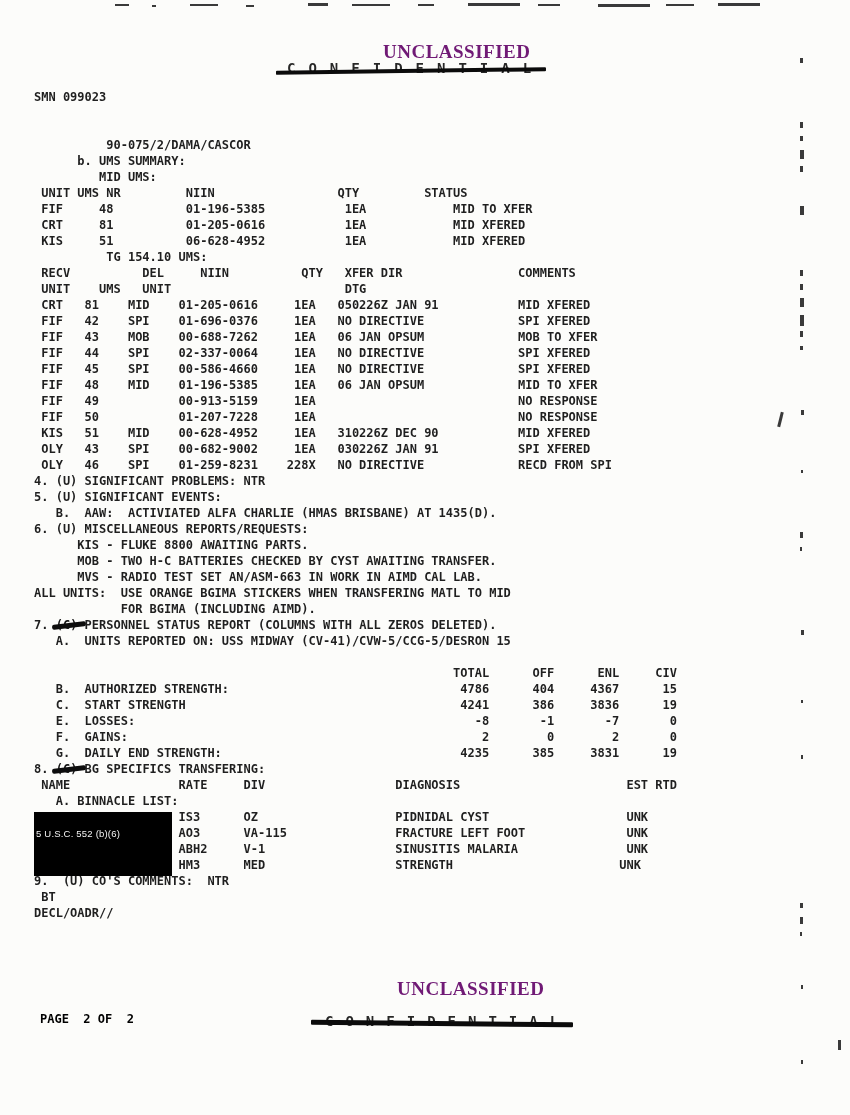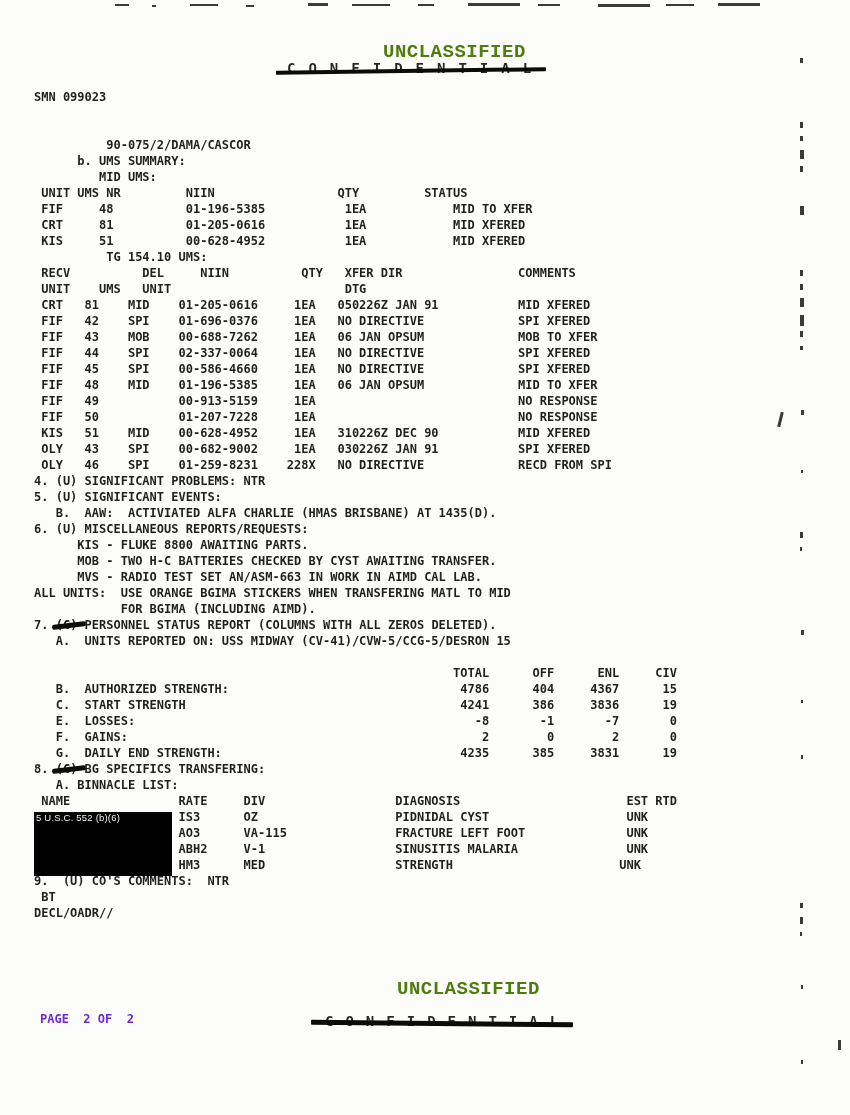--- a/index.html
+++ b/index.html
@@ -23,47 +23,47 @@
   .struck-c{
     position:relative;display:inline-block;color:#161616;
   }
   .struck-c::after{
     content:"";position:absolute;left:-4px;right:-8px;top:5px;height:5px;
     background:#0d0d0d;transform:rotate(-7deg);border-radius:2px;
   }
   
   .stamp{
     position:absolute;
-    font-family:Liberation Mono, monospace;
-    font-weight:700;color:#4d7c0f;letter-spacing:0.5px;
+    font-family:Liberation Serif, serif;
+    font-weight:700;color:#701a75;letter-spacing:0.5px;
   }
   .stamp-unclass-top{left:383px;top:41px;font-size:19px;}
   .stamp-unclass-bottom{left:397px;top:978px;font-size:19px;}
   .conf{
     position:absolute;
     font:bold 14px "DejaVu Sans Mono",monospace;
     color:#151515;opacity:.92;white-space:nowrap;
   }
   .conf-top{left:287px;top:60px;letter-spacing:13px;}
   .conf-bottom{left:325px;top:1013px;letter-spacing:12px;}
   .strike-bar{position:absolute;background:#0b0b0b;border-radius:1px;}
   .strike-top{left:276px;top:69px;width:270px;height:4px;transform:rotate(-0.8deg);}
   .strike-bottom{left:311px;top:1021px;width:262px;height:5px;transform:rotate(0.6deg);}
   
   .page-footer{
     position:absolute;left:40px;top:1012px;
-    font:bold 12px "DejaVu Sans Mono",monospace;color:#6d28d9;white-space:pre;
+    font:bold 12px "DejaVu Sans Mono",monospace;color:#000000;white-space:pre;
   }
   
   .redaction{
     position:absolute;left:34px;top:812px;width:138px;height:64px;
     background:#000;
   }
   .redaction-label{
-    position:absolute;left:2px;top:0;
+    position:absolute;left:2px;top:16px;
     font:9.5px "Liberation Sans",sans-serif;color:#f2f2f2;letter-spacing:0.2px;
   }
   .artifact{position:absolute;background:#3a3a3a;}
 </style>
 </head>
 <body>
 
 <div class="page">
 
   <div class="stamp stamp-unclass-top">UNCLASSIFIED</div>
@@ -74,21 +74,21 @@
   <div class="doc-body">
       <div class="doc-line">SMN 099023</div>
       <div class="doc-line"></div>
       <div class="doc-line"></div>
       <div class="doc-line">          90-075/2/DAMA/CASCOR</div>
       <div class="doc-line">      b. UMS SUMMARY:</div>
       <div class="doc-line">         MID UMS:</div>
       <div class="doc-line"> UNIT UMS NR         NIIN                 QTY         STATUS</div>
       <div class="doc-line"> FIF     48          01-196-5385           1EA            MID TO XFER</div>
       <div class="doc-line"> CRT     81          01-205-0616           1EA            MID XFERED</div>
-      <div class="doc-line"> KIS     51          00-628-4952           1EA            MID XFERED</div>
+      <div class="doc-line"> KIS     51          06-628-4952           1EA            MID XFERED</div>
       <div class="doc-line">          TG 154.10 UMS:</div>
       <div class="doc-line"> RECV          DEL     NIIN          QTY   XFER DIR                COMMENTS</div>
       <div class="doc-line"> UNIT    UMS   UNIT                        DTG</div>
       <div class="doc-line"> CRT   81    MID    01-205-0616     1EA   050226Z JAN 91           MID XFERED</div>
       <div class="doc-line"> FIF   42    SPI    01-696-0376     1EA   NO DIRECTIVE             SPI XFERED</div>
       <div class="doc-line"> FIF   43    MOB    00-688-7262     1EA   06 JAN OPSUM             MOB TO XFER</div>
       <div class="doc-line"> FIF   44    SPI    02-337-0064     1EA   NO DIRECTIVE             SPI XFERED</div>
       <div class="doc-line"> FIF   45    SPI    00-586-4660     1EA   NO DIRECTIVE             SPI XFERED</div>
       <div class="doc-line"> FIF   48    MID    01-196-5385     1EA   06 JAN OPSUM             MID TO XFER</div>
       <div class="doc-line"> FIF   49           00-913-5159     1EA                            NO RESPONSE</div>
@@ -108,22 +108,22 @@
       <div class="doc-line"><span>7. </span><span class="struck-c">(C)</span><span> PERSONNEL STATUS REPORT (COLUMNS WITH ALL ZEROS DELETED).</span></div>
       <div class="doc-line">   A.  UNITS REPORTED ON: USS MIDWAY (CV-41)/CVW-5/CCG-5/DESRON 15</div>
       <div class="doc-line"></div>
       <div class="doc-line">                                                          TOTAL      OFF      ENL     CIV</div>
       <div class="doc-line">   B.  AUTHORIZED STRENGTH:                                4786      404     4367      15</div>
       <div class="doc-line">   C.  START STRENGTH                                      4241      386     3836      19</div>
       <div class="doc-line">   E.  LOSSES:                                               -8       -1       -7       0</div>
       <div class="doc-line">   F.  GAINS:                                                 2        0        2       0</div>
       <div class="doc-line">   G.  DAILY END STRENGTH:                                 4235      385     3831      19</div>
       <div class="doc-line"><span>8. </span><span class="struck-c">(C)</span><span> BG SPECIFICS TRANSFERING:</span></div>
+      <div class="doc-line"> NAME               RATE     DIV                  DIAGNOSIS                       EST RTD</div>
       <div class="doc-line">   A. BINNACLE LIST:</div>
-      <div class="doc-line"> NAME               RATE     DIV                  DIAGNOSIS                       EST RTD</div>
       <div class="doc-line">                    IS3      OZ                   PIDNIDAL CYST                   UNK</div>
       <div class="doc-line">                    AO3      VA-115               FRACTURE LEFT FOOT              UNK</div>
       <div class="doc-line">                    ABH2     V-1                  SINUSITIS MALARIA               UNK</div>
       <div class="doc-line">                    HM3      MED                  STRENGTH                       UNK</div>
       <div class="doc-line">9.  (U) CO'S COMMENTS:  NTR</div>
       <div class="doc-line"> BT</div>
       <div class="doc-line">DECL/OADR//</div>
     </div>
 
   <div class="redaction">

